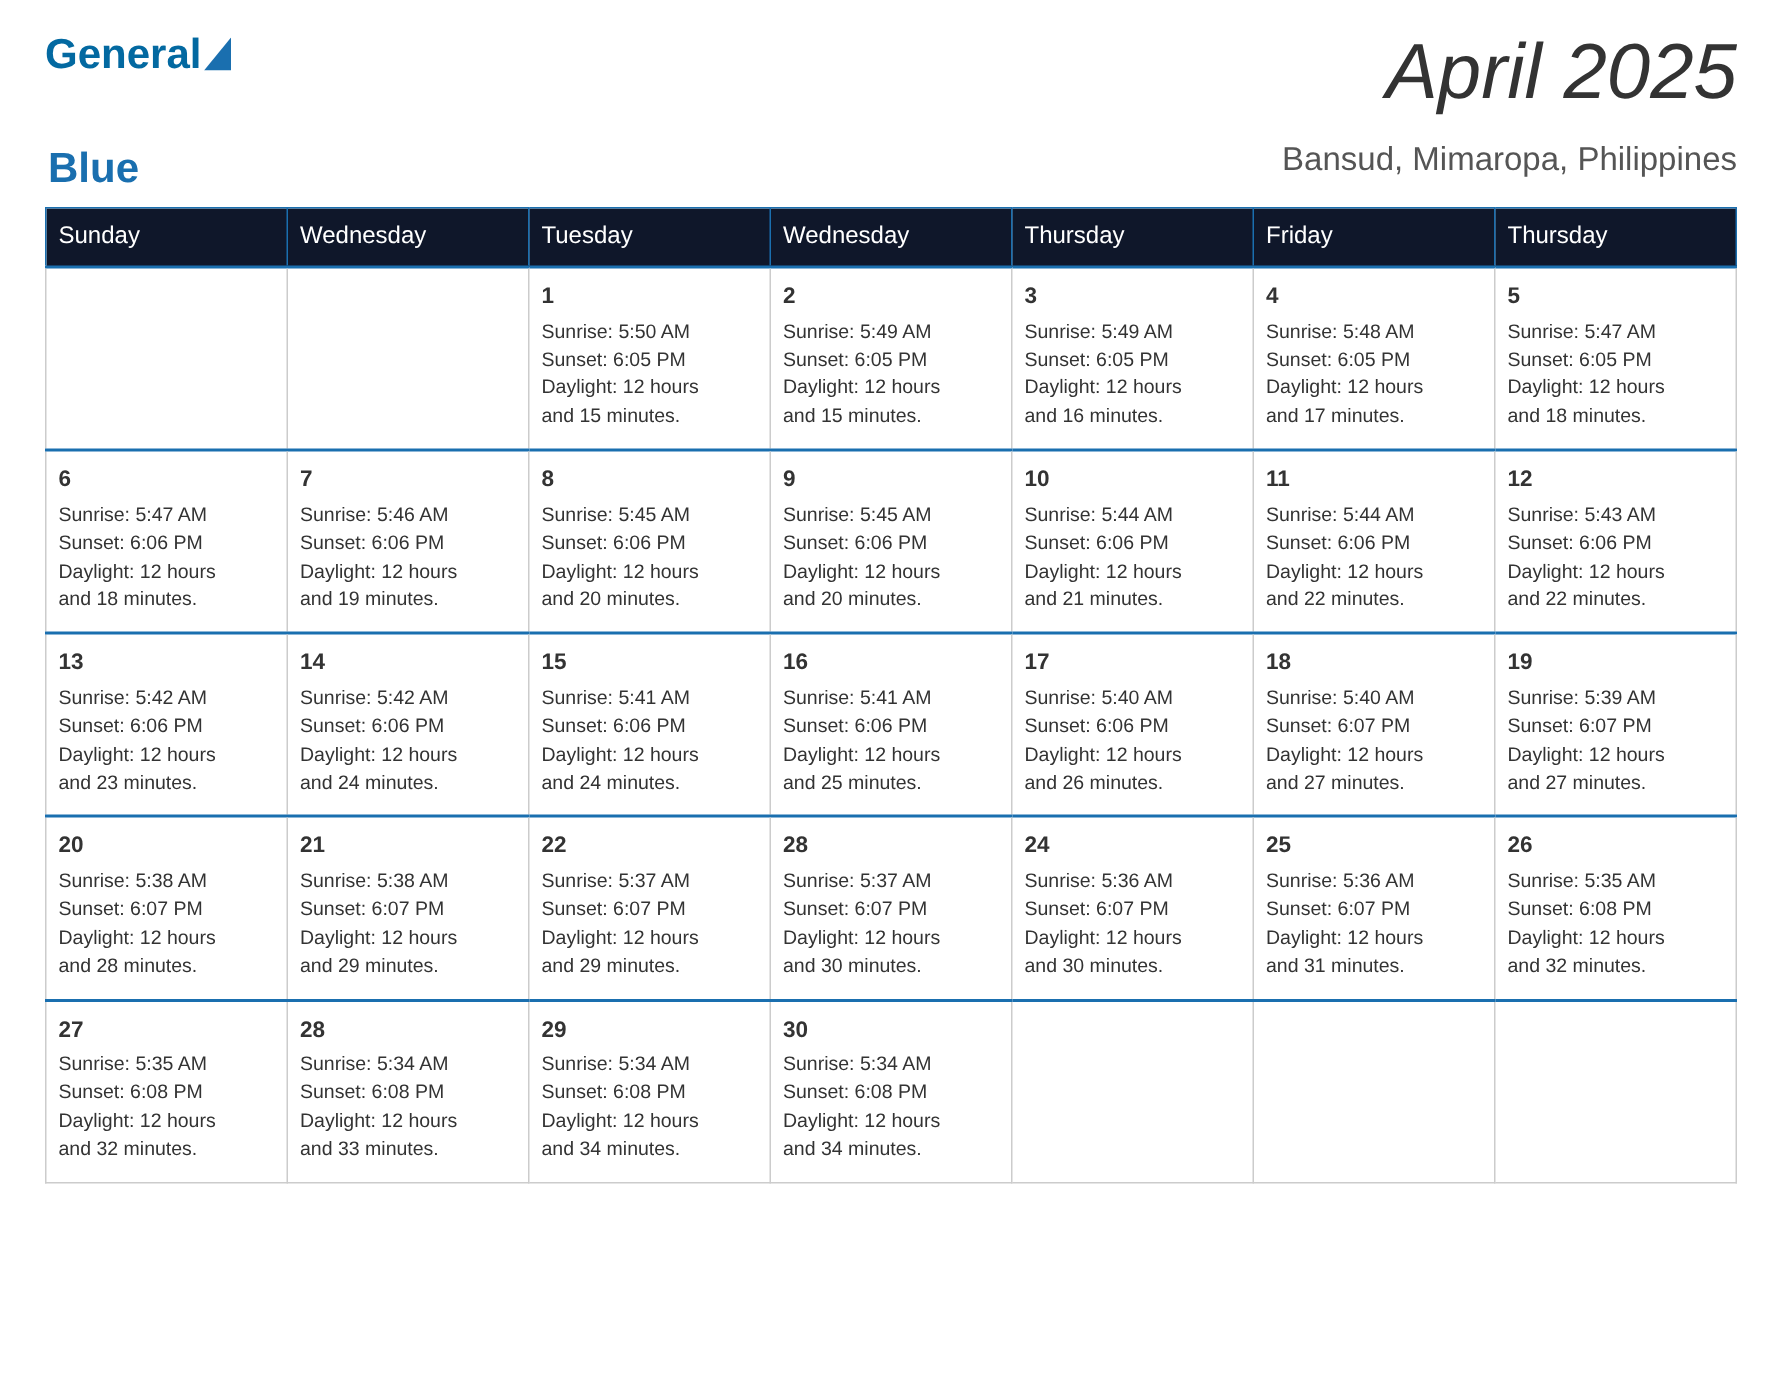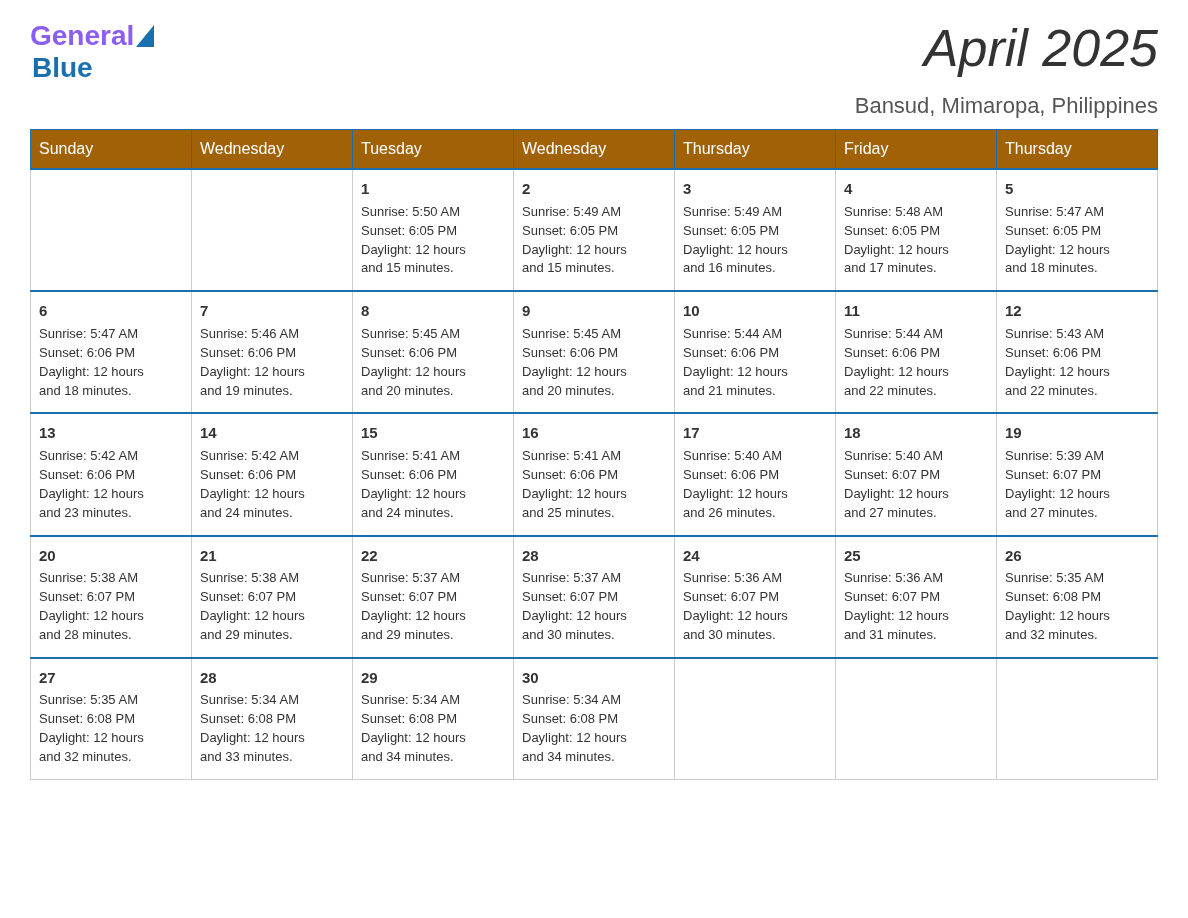--- a/index.html
+++ b/index.html
@@ -23,20 +23,21 @@
       align-items: flex-start;
     }
     .logo-line1 {
       display: flex;
       align-items: center;
     }
     .logo-line2 {
       display: flex;
       align-items: flex-start;
       gap: 4px;
+      margin-top: 44px;
     }
     .title-section {
       text-align: right;
     }
     .month-title {
       font-size: 52px;
       font-weight: normal;
       color: #333;
       line-height: 1.1;
       font-style: italic;
@@ -45,21 +46,21 @@
       font-size: 22px;
       color: #555;
       margin-top: 16px;
     }
     .calendar-table {
       width: 100%;
       border-collapse: collapse;
       margin-top: 10px;
     }
     .calendar-table th {
-      background-color: #a16207;
+      background-color: #0f172a;
       color: #fff;
       padding: 10px 8px;
       text-align: left;
       font-size: 16px;
       font-weight: normal;
       border: 1px solid #1a6faf;
     }
     .calendar-table td {
       vertical-align: top;
       padding: 8px 8px 12px 8px;
@@ -86,21 +87,21 @@
     tr.week-row td {
       border-top: 2px solid #1a6faf;
     }
   </style>
 </head>
 <body>
 
 <div class="header-row">
   <div class="logo-wrapper">
     <div class="logo-line1">
-      <span style="font-size:28px;font-weight:bold;color:#8b5cf6;">General</span>
+      <span style="font-size:28px;font-weight:bold;color:#0369a1;">General</span>
       <svg width="18" height="22" viewBox="0 0 18 22" style="margin-left:2px;margin-top:0px;">
         <polygon points="0,22 18,22 18,0" fill="#1a6faf"></polygon>
       </svg>
     </div>
     <div class="logo-line2">
       <span style="font-size:28px;font-weight:bold;color:#1a6faf;margin-left:2px;">Blue</span>
     </div>
   </div>
   <div class="title-section">
     <div class="month-title">April 2025</div>

